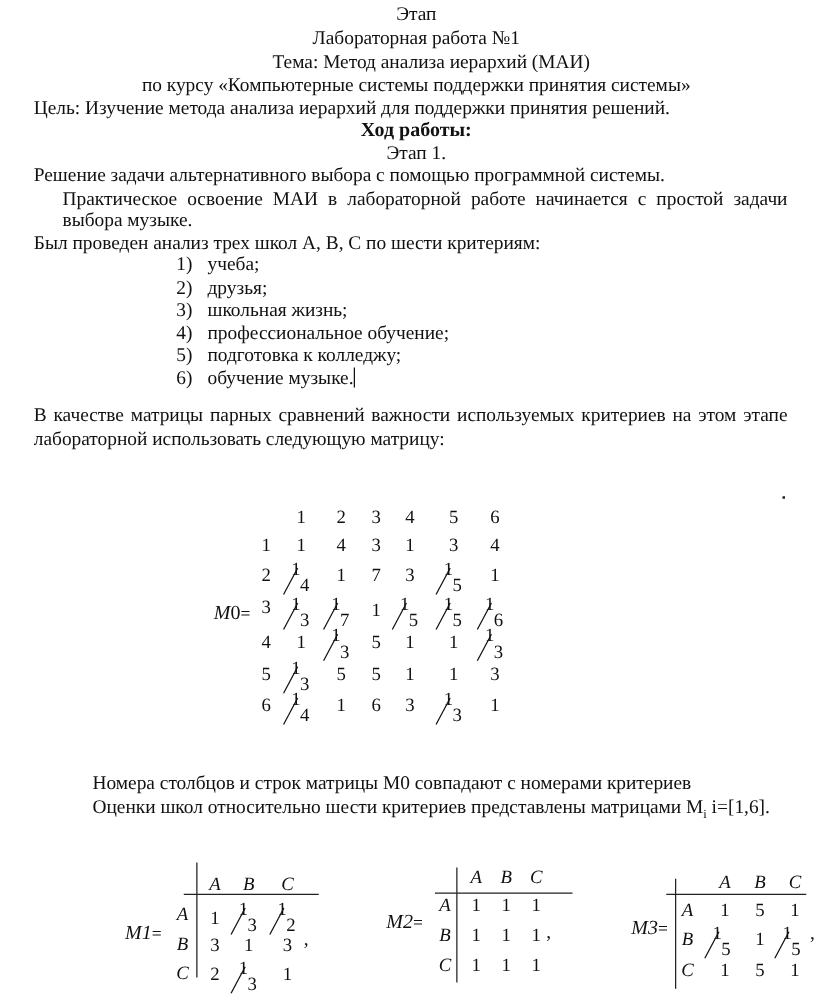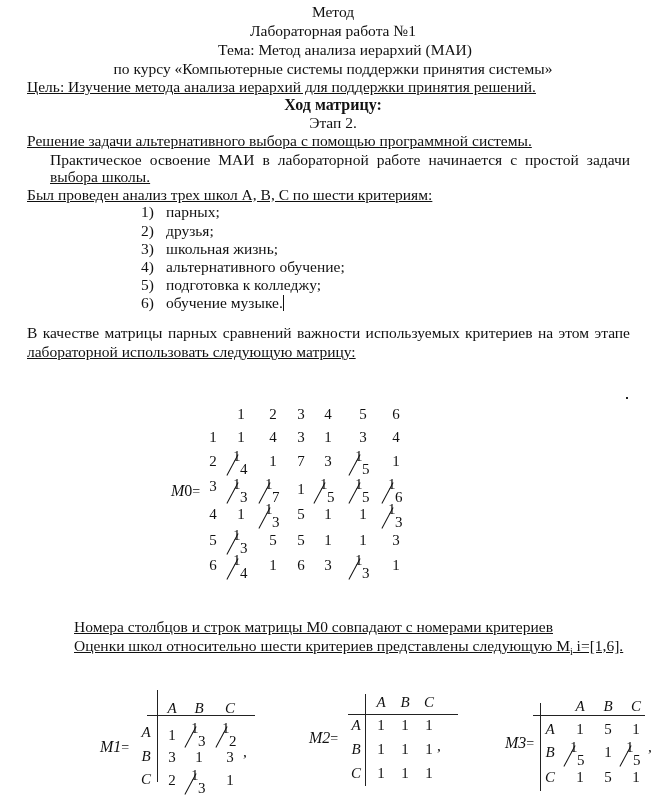--- a/index.html
+++ b/index.html
@@ -1,21 +1,21 @@
 <!DOCTYPE html>
 <html><head>
 <meta charset="utf-8">
 <style>
   html, body { margin:0; padding:0; background:#ffffff; }
   body {
     width:666px; height:803px; position:relative; overflow:hidden;
     font-family: "Liberation Serif", "DejaVu Serif", serif;
     font-size:15.5px; color:#111111;
   }
-  .abs { position:absolute; white-space:nowrap;text-decoration:underline; }
+  .abs { position:absolute; white-space:nowrap; }
   .center { position:absolute; left:0; width:666px; text-align:center; white-space:nowrap; }
   .bold { font-weight:bold; }
   .justify {
     position:absolute; text-align:justify; text-align-last:justify; white-space:normal;
   }
   .list-num { position:absolute; width:22px; text-align:right; }
   .list-text { position:absolute; }
   .cursor { display:inline-block; width:1px; height:16px; background:#111; vertical-align:-3px; }
 
   
@@ -29,49 +29,49 @@
   }
   .ital { font-style:italic; }
   .mlabel { position:absolute; font-size:16px; white-space:nowrap; }
   .vline { position:absolute; width:1px; background:#222; }
   .hline { position:absolute; height:1px; background:#222; }
   .dot { position:absolute; width:2px; height:2px; background:#222; }
 </style>
 </head>
 <body>
 
-<div class="center" style="top:3px;">Метод</div>
+<div class="center" style="top:3px;">Этап</div>
 <div class="center" style="top:22px;">Лабораторная работа №1</div>
 <div class="center" style="top:41px;padding-left:12px;">Тема: Метод анализа иерархий (МАИ)</div>
 <div class="center" style="top:60px;">по курсу «Компьютерные системы поддержки принятия системы»</div>
 <div class="abs" style="left:27px; top:78px;">Цель: Изучение метода анализа иерархий для поддержки принятия решений.</div>
-<div class="center bold" style="top:96px; font-size:16px;">Ход матрицу:</div>
-<div class="center" style="top:114px;">Этап 2.</div>
+<div class="center bold" style="top:96px; font-size:16px;">Ход работы:</div>
+<div class="center" style="top:114px;">Этап 1.</div>
 
 <div class="abs" style="left:27px; top:132px;">Решение  задачи альтернативного выбора с помощью программной системы.</div>
 <div class="justify" style="left:50px; top:151px; width:580px;">Практическое освоение МАИ в лабораторной работе начинается с простой задачи</div>
-<div class="abs" style="left:50px; top:168px;">выбора школы.</div>
+<div class="abs" style="left:50px; top:168px;">выбора музыке.</div>
 <div class="abs" style="left:27px; top:186px;">Был проведен анализ трех школ A, B, C по шести критериям:</div>
 
 <div>
   <div>
     <span class="list-num" style="left:132px; top:203px;">1)</span>
-    <span class="list-text" style="left:166px; top:203px;">парных;</span>
+    <span class="list-text" style="left:166px; top:203px;">учеба;</span>
   </div>
   <div>
     <span class="list-num" style="left:132px; top:222px;">2)</span>
     <span class="list-text" style="left:166px; top:222px;">друзья;</span>
   </div>
   <div>
     <span class="list-num" style="left:132px; top:240px;">3)</span>
     <span class="list-text" style="left:166px; top:240px;">школьная жизнь;</span>
   </div>
   <div>
     <span class="list-num" style="left:132px; top:258px;">4)</span>
-    <span class="list-text" style="left:166px; top:258px;">альтернативного обучение;</span>
+    <span class="list-text" style="left:166px; top:258px;">профессиональное обучение;</span>
   </div>
   <div>
     <span class="list-num" style="left:132px; top:276px;">5)</span>
     <span class="list-text" style="left:166px; top:276px;">подготовка к колледжу;</span>
   </div>
   <div>
     <span class="list-num" style="left:132px; top:294px;">6)</span>
     <span class="list-text" style="left:166px; top:294px;"><span>обучение музыке.</span><span class="cursor"></span></span>
   </div>
 </div>
@@ -182,21 +182,21 @@
   <span class="m-cell" style="left:313px; top:558px;">3</span>
   <span class="frac" style="left:348px; top:554px;">
       <span class="n">1</span>
       <span class="bar"></span>
       <span class="d">3</span>
     </span>
   <span class="m-cell" style="left:381px; top:558px;">1</span>
 </div>
 
 <div class="abs" style="left:74px; top:618px;">Номера столбцов и строк матрицы М0 совпадают с номерами критериев</div>
-<div class="abs" style="left:74px; top:637px;"><span>Оценки школ относительно шести критериев представлены следующую M</span><sub style="font-size:10px;">i</sub><span>  i=[1,6].</span></div>
+<div class="abs" style="left:74px; top:637px;"><span>Оценки школ относительно шести критериев представлены матрицами M</span><sub style="font-size:10px;">i</sub><span>  i=[1,6].</span></div>
 
 <div>
   <div class="vline" style="left:157px; top:690px; height:92px;"></div>
   <div class="hline" style="left:147px; top:715px; width:108px;"></div>
   <div class="mlabel" style="left:100px; top:738px;"><span class="ital">M1</span><span style="font-size:14px;">=</span></div>
   <span class="m-cell ital" style="left:157px; top:701px;">A</span>
   <span class="m-cell ital" style="left:184px; top:701px;">B</span>
   <span class="m-cell ital" style="left:215px; top:701px;">C</span>
   <span class="m-cell ital" style="left:131px; top:725px;">A</span>
   <span class="m-cell ital" style="left:131px; top:749px;">B</span>

